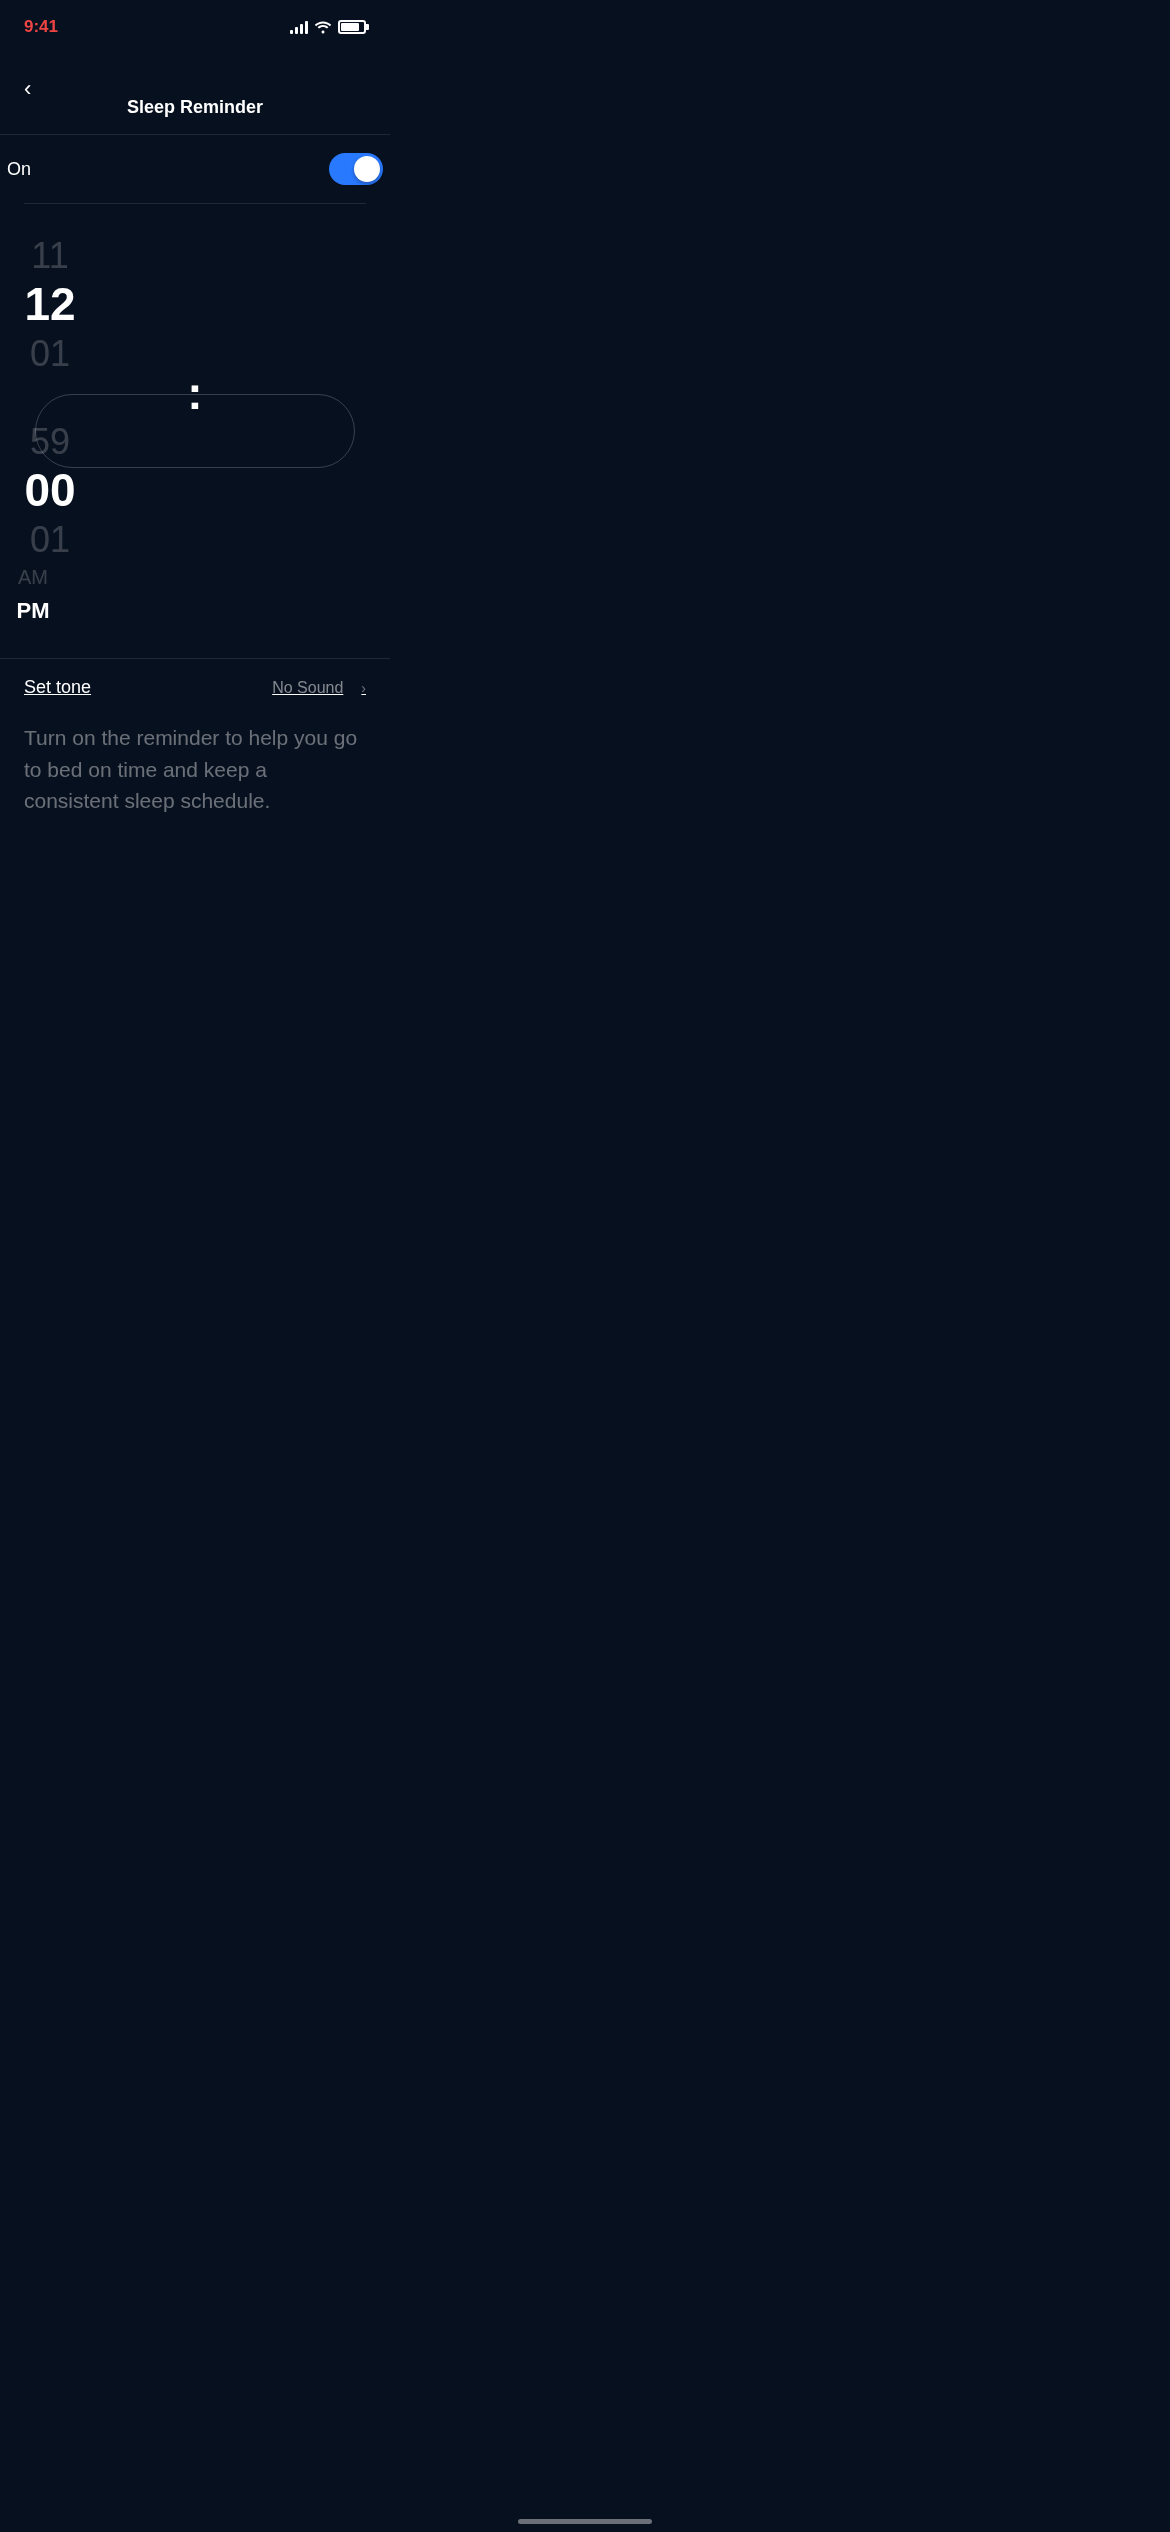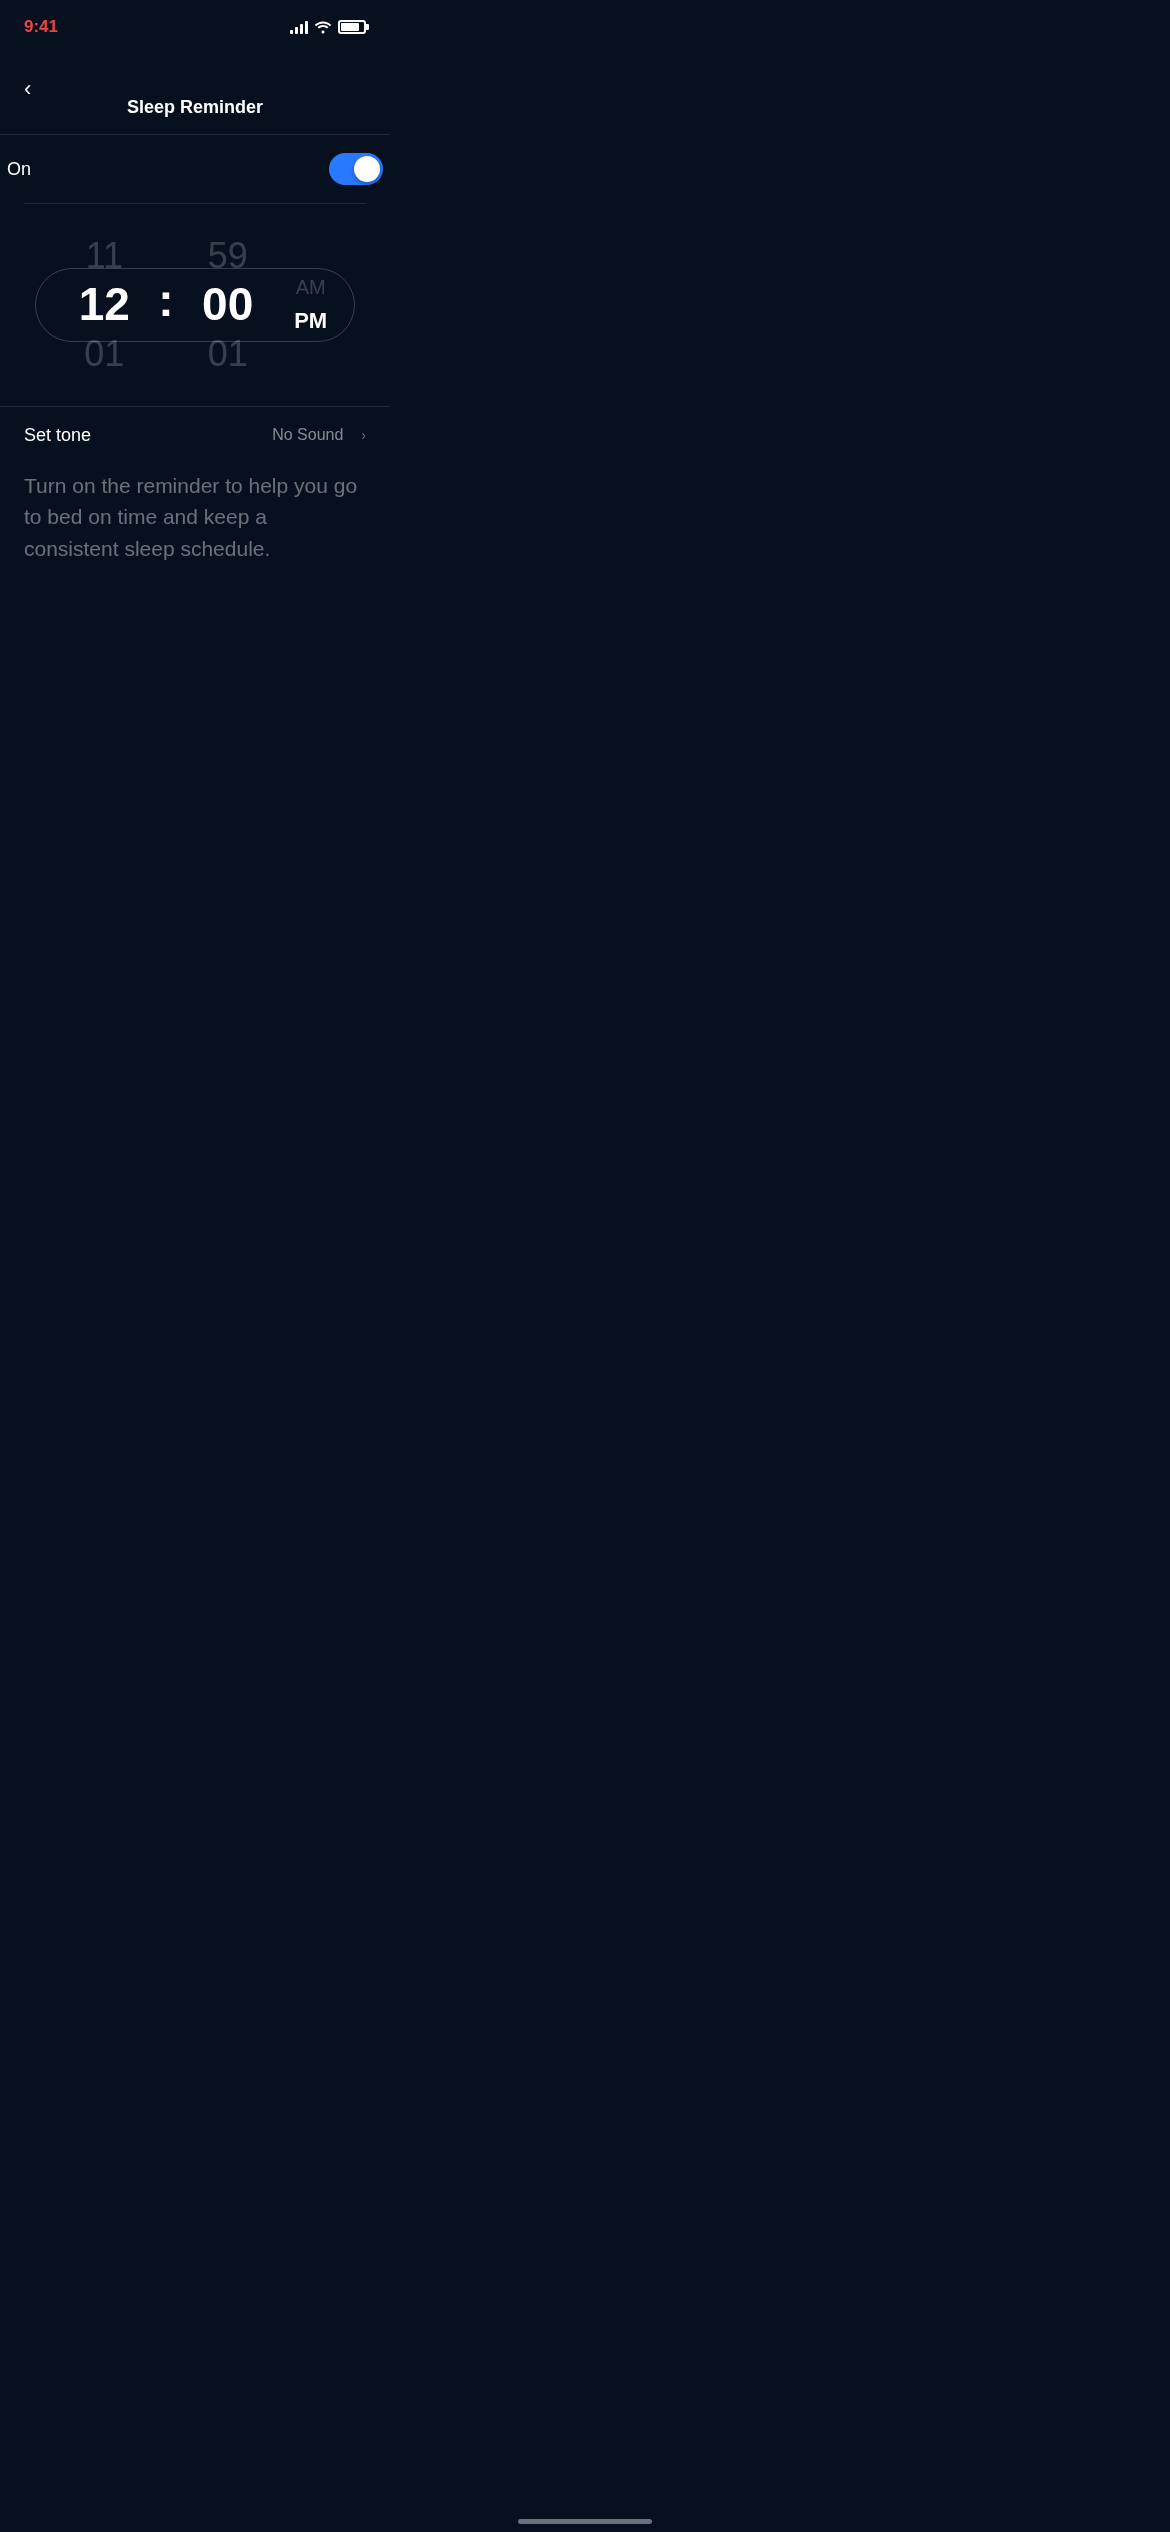--- a/index.html
+++ b/index.html
@@ -166,23 +166,24 @@
     .time-picker-container {
       padding: 30px 0 30px;
       display: flex;
       justify-content: center;
       align-items: center;
       position: relative;
     }
 
     .time-picker {
       display: flex;
-      align-items: center;
+      align-items: flex-start;
       justify-content: center;
       width: 100%;
+      flex-direction: column;
     }
 
     .time-column {
       display: flex;
       flex-direction: column;
       align-items: center;
       gap: 0;
     }
 
     .time-item {
@@ -245,20 +246,21 @@
       pointer-events: none;
     }
 
     
     .set-tone-row {
       display: flex;
       justify-content: space-between;
       align-items: center;
       padding: 18px 24px;
       border-top: 1px solid rgba(255,255,255,0.1);
+      text-decoration: underline;
     }
 
     .set-tone-label {
       font-size: 18px;
       color: #ffffff;
     }
 
     .set-tone-value {
       display: flex;
       align-items: center;

